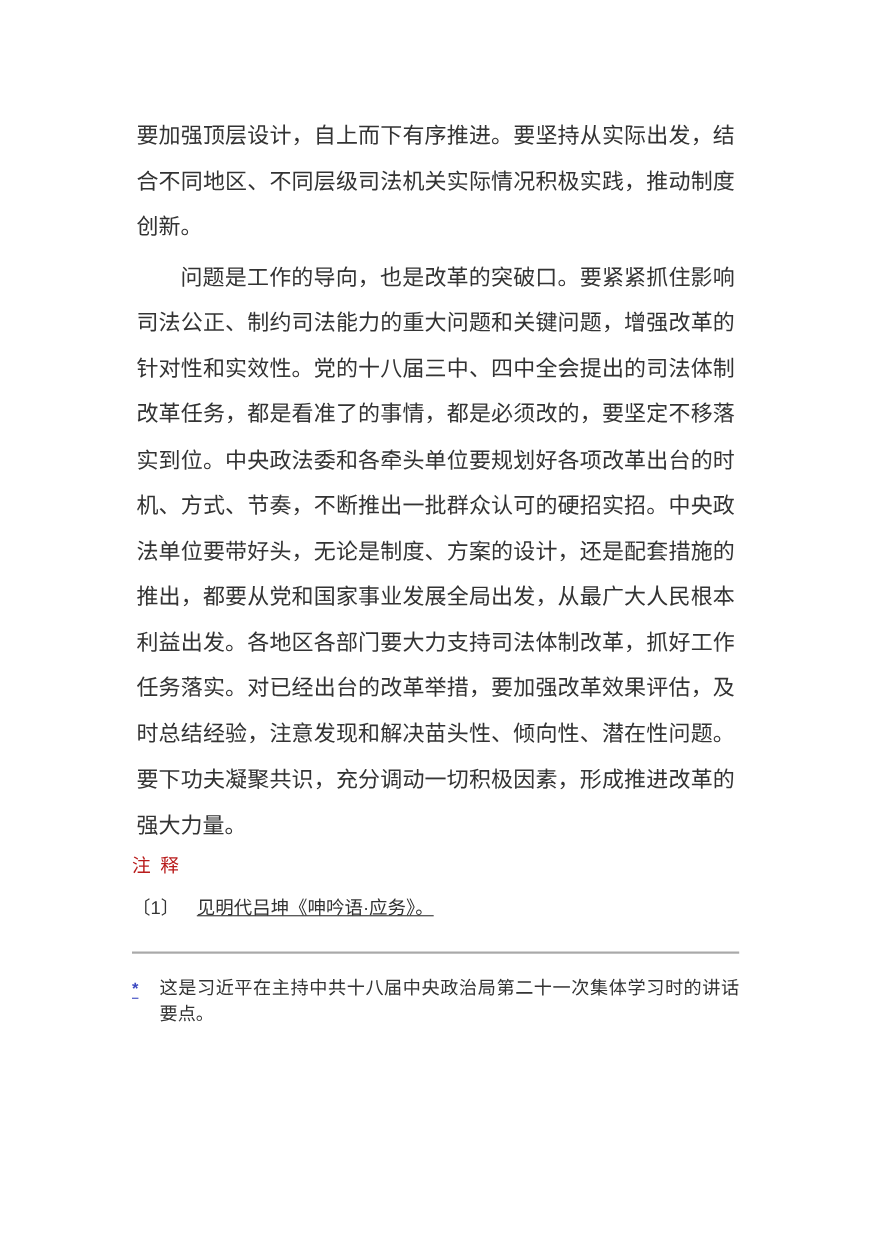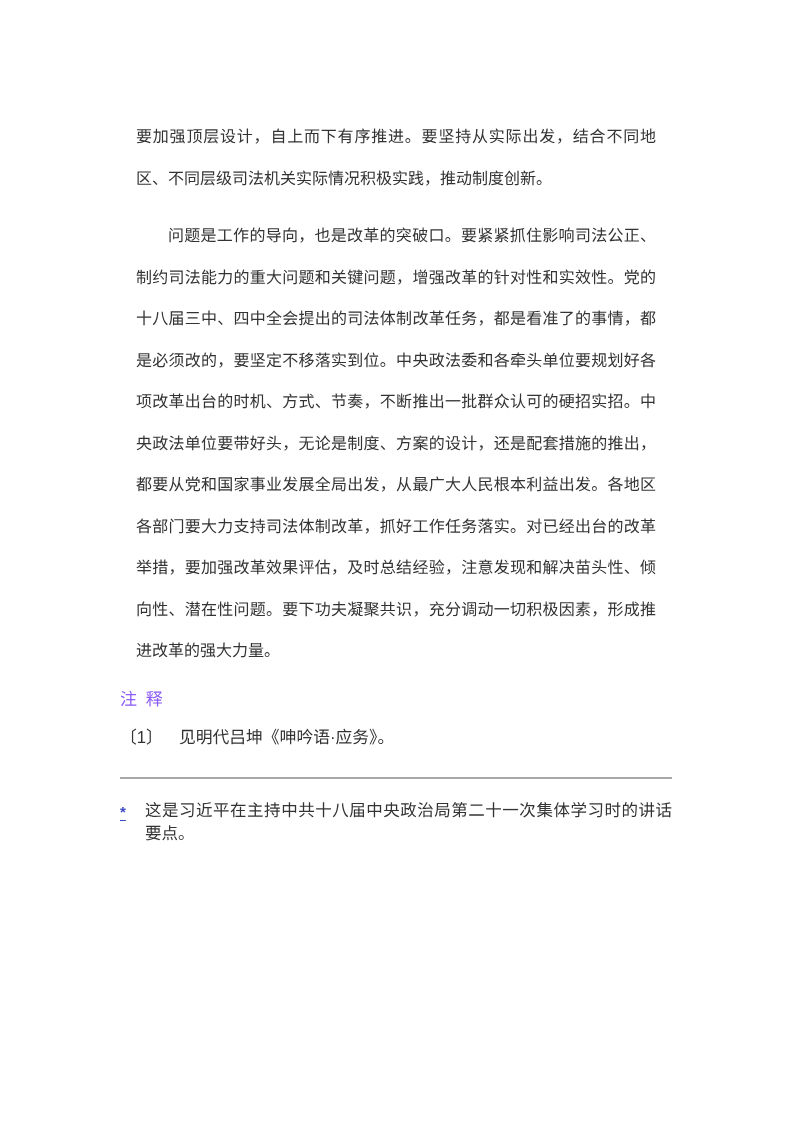--- a/index.html
+++ b/index.html
@@ -15,51 +15,52 @@
   }
   .page {
     box-sizing: border-box;
     width: 800px;
     height: 1130px;
     padding: 100px 128px 0 120px;
     background: #ffffff;
   }
   
   .para {
-    margin: 16px;
-    font-size: 16px;
+    margin: 4px;
+    font-size: 20px;
     line-height: 41.5px;
     color: #333333;
     text-align: justify;
     text-justify: inter-ideograph;
     letter-spacing: 0;
   }
   .para.indent {
     text-indent: 2em;
   }
   
   .notes-heading {
     font-size: 17px;
     line-height: 24px;
-    color: #8b5cf6;
+    color: #b91c1c;
     letter-spacing: 2px;
   }
   .note-item {
     margin-top: 14px;
     display: flex;
     font-size: 16.8px;
     line-height: 24px;
     color: #333333;
   }
   .note-marker {
     flex: none;
     margin-right: 16px;
   }
   .note-text {
     flex: 1;
+    text-decoration: underline;
   }
   
   .divider {
     margin-top: 27px;
     height: 0;
     border-top: 2px solid #a9a9a9;
   }
   
   .footnote {
     margin-top: 21px;

